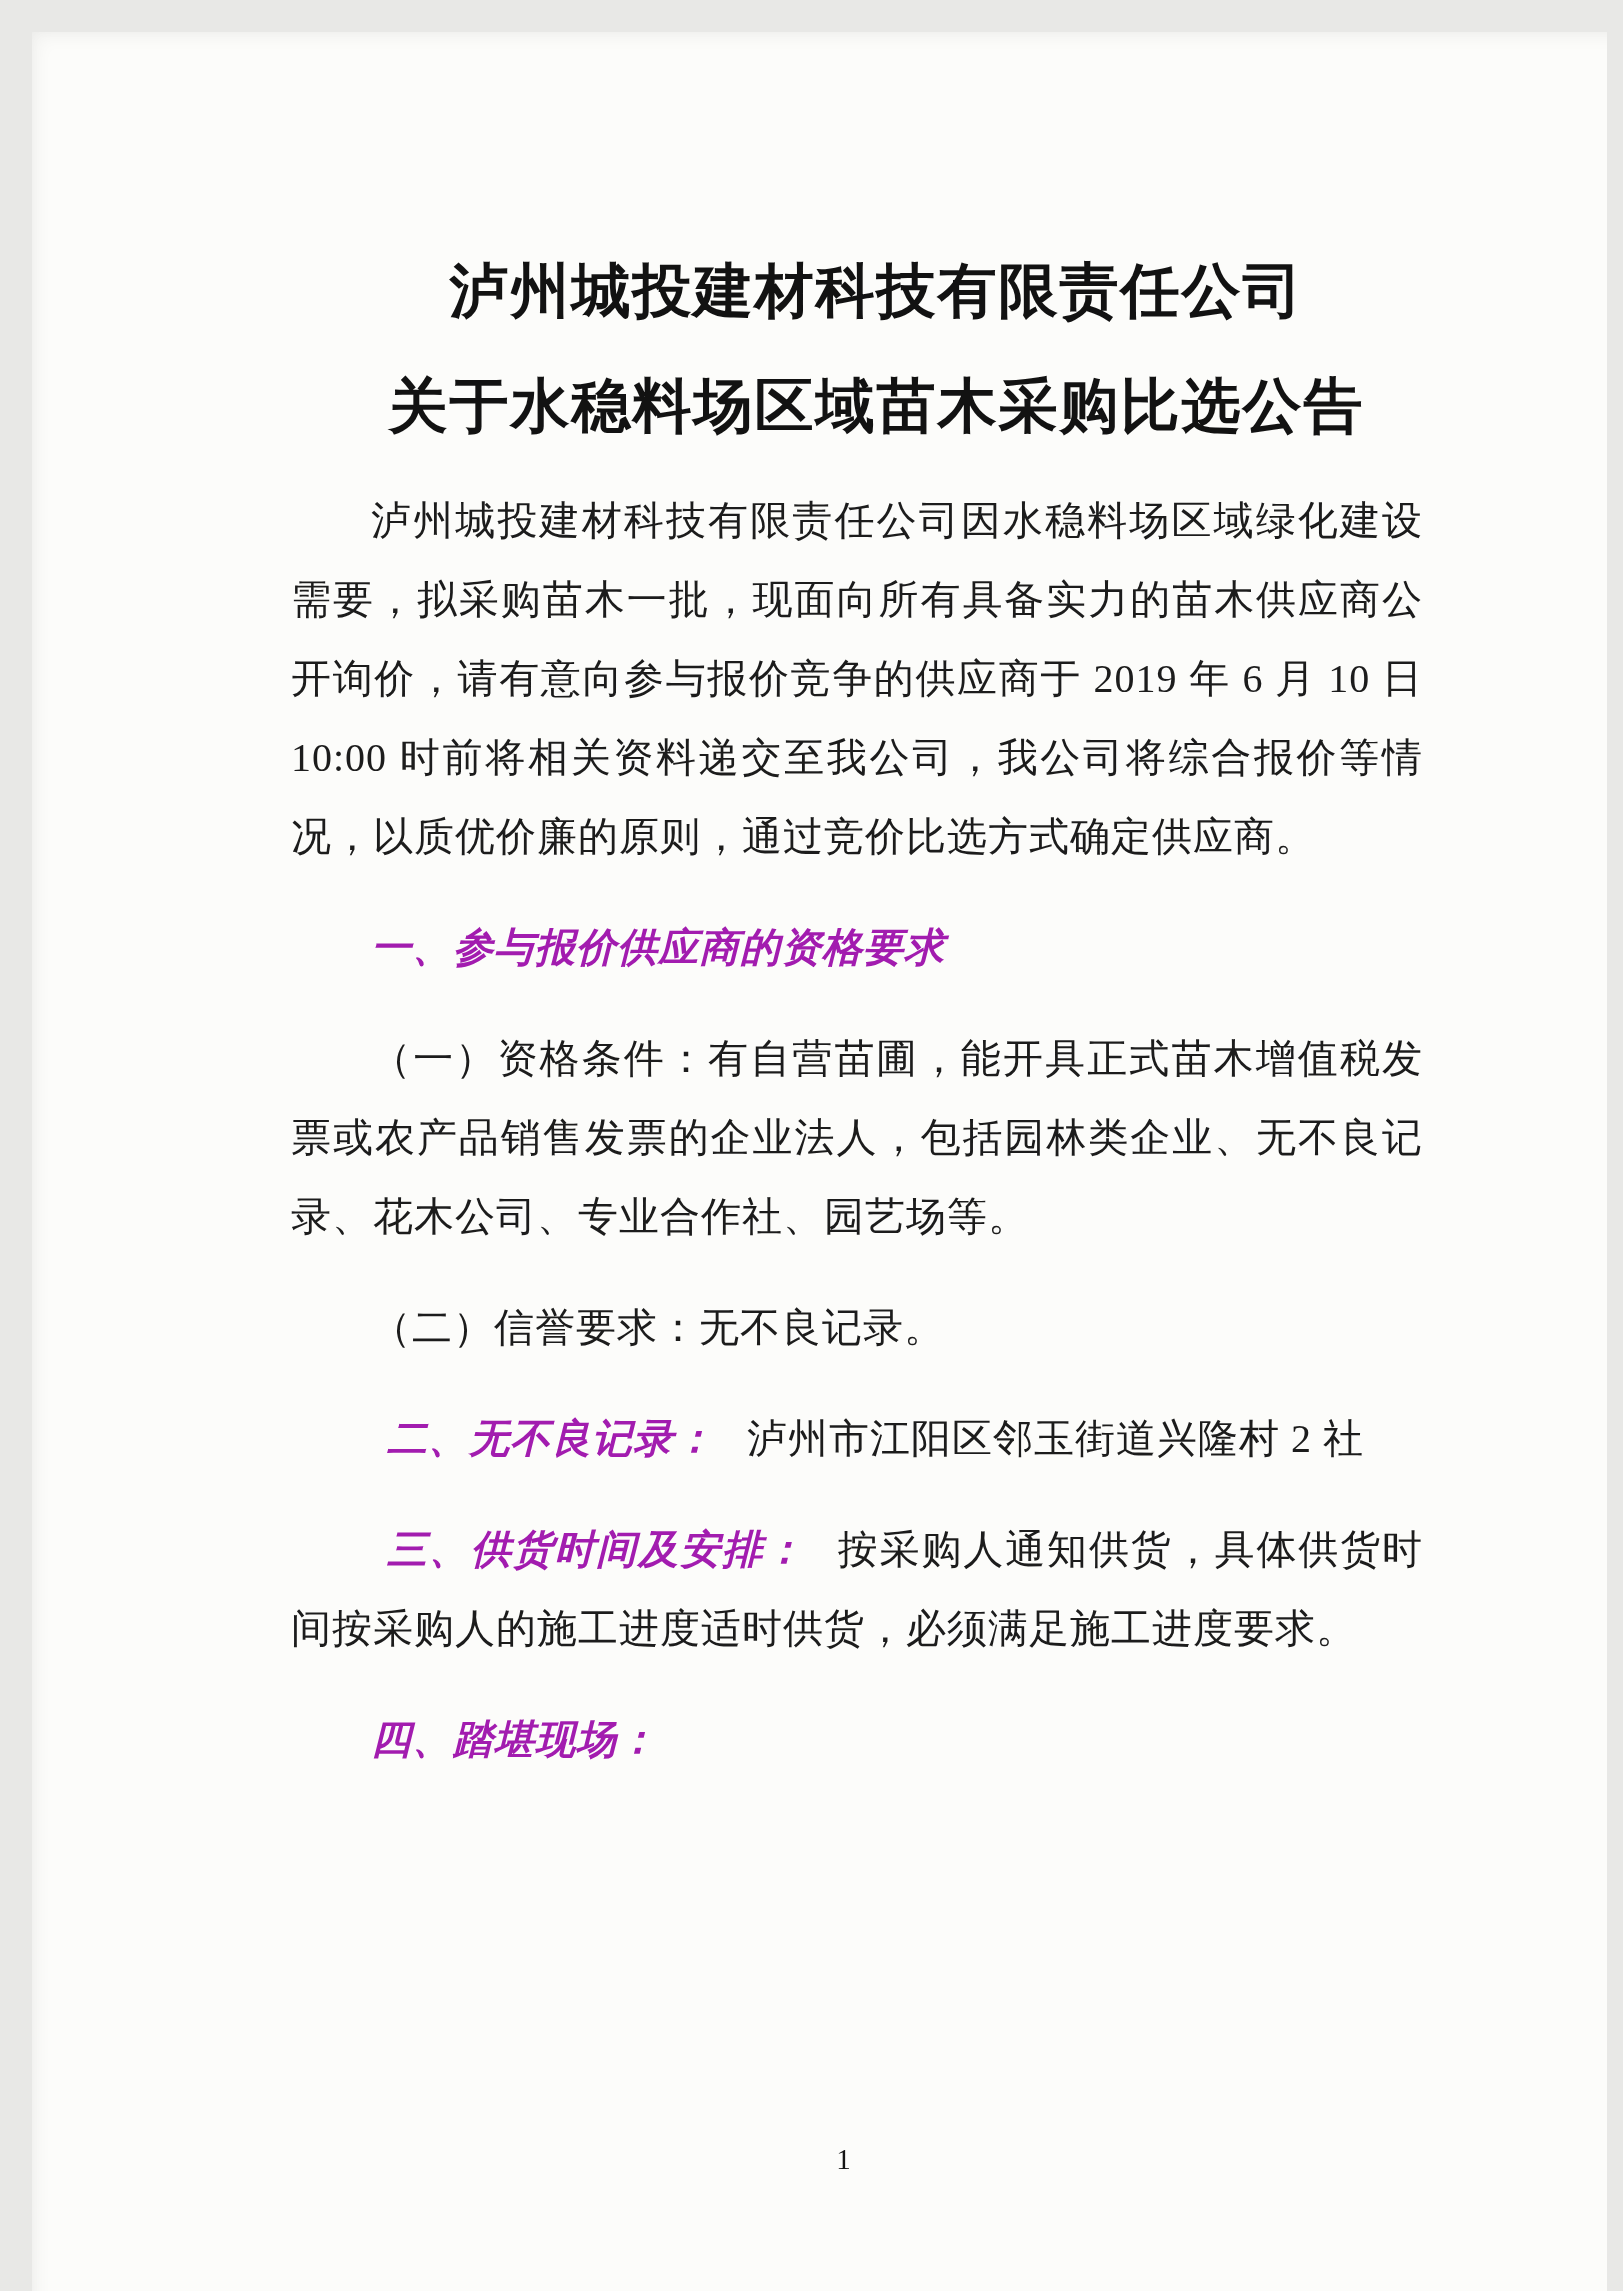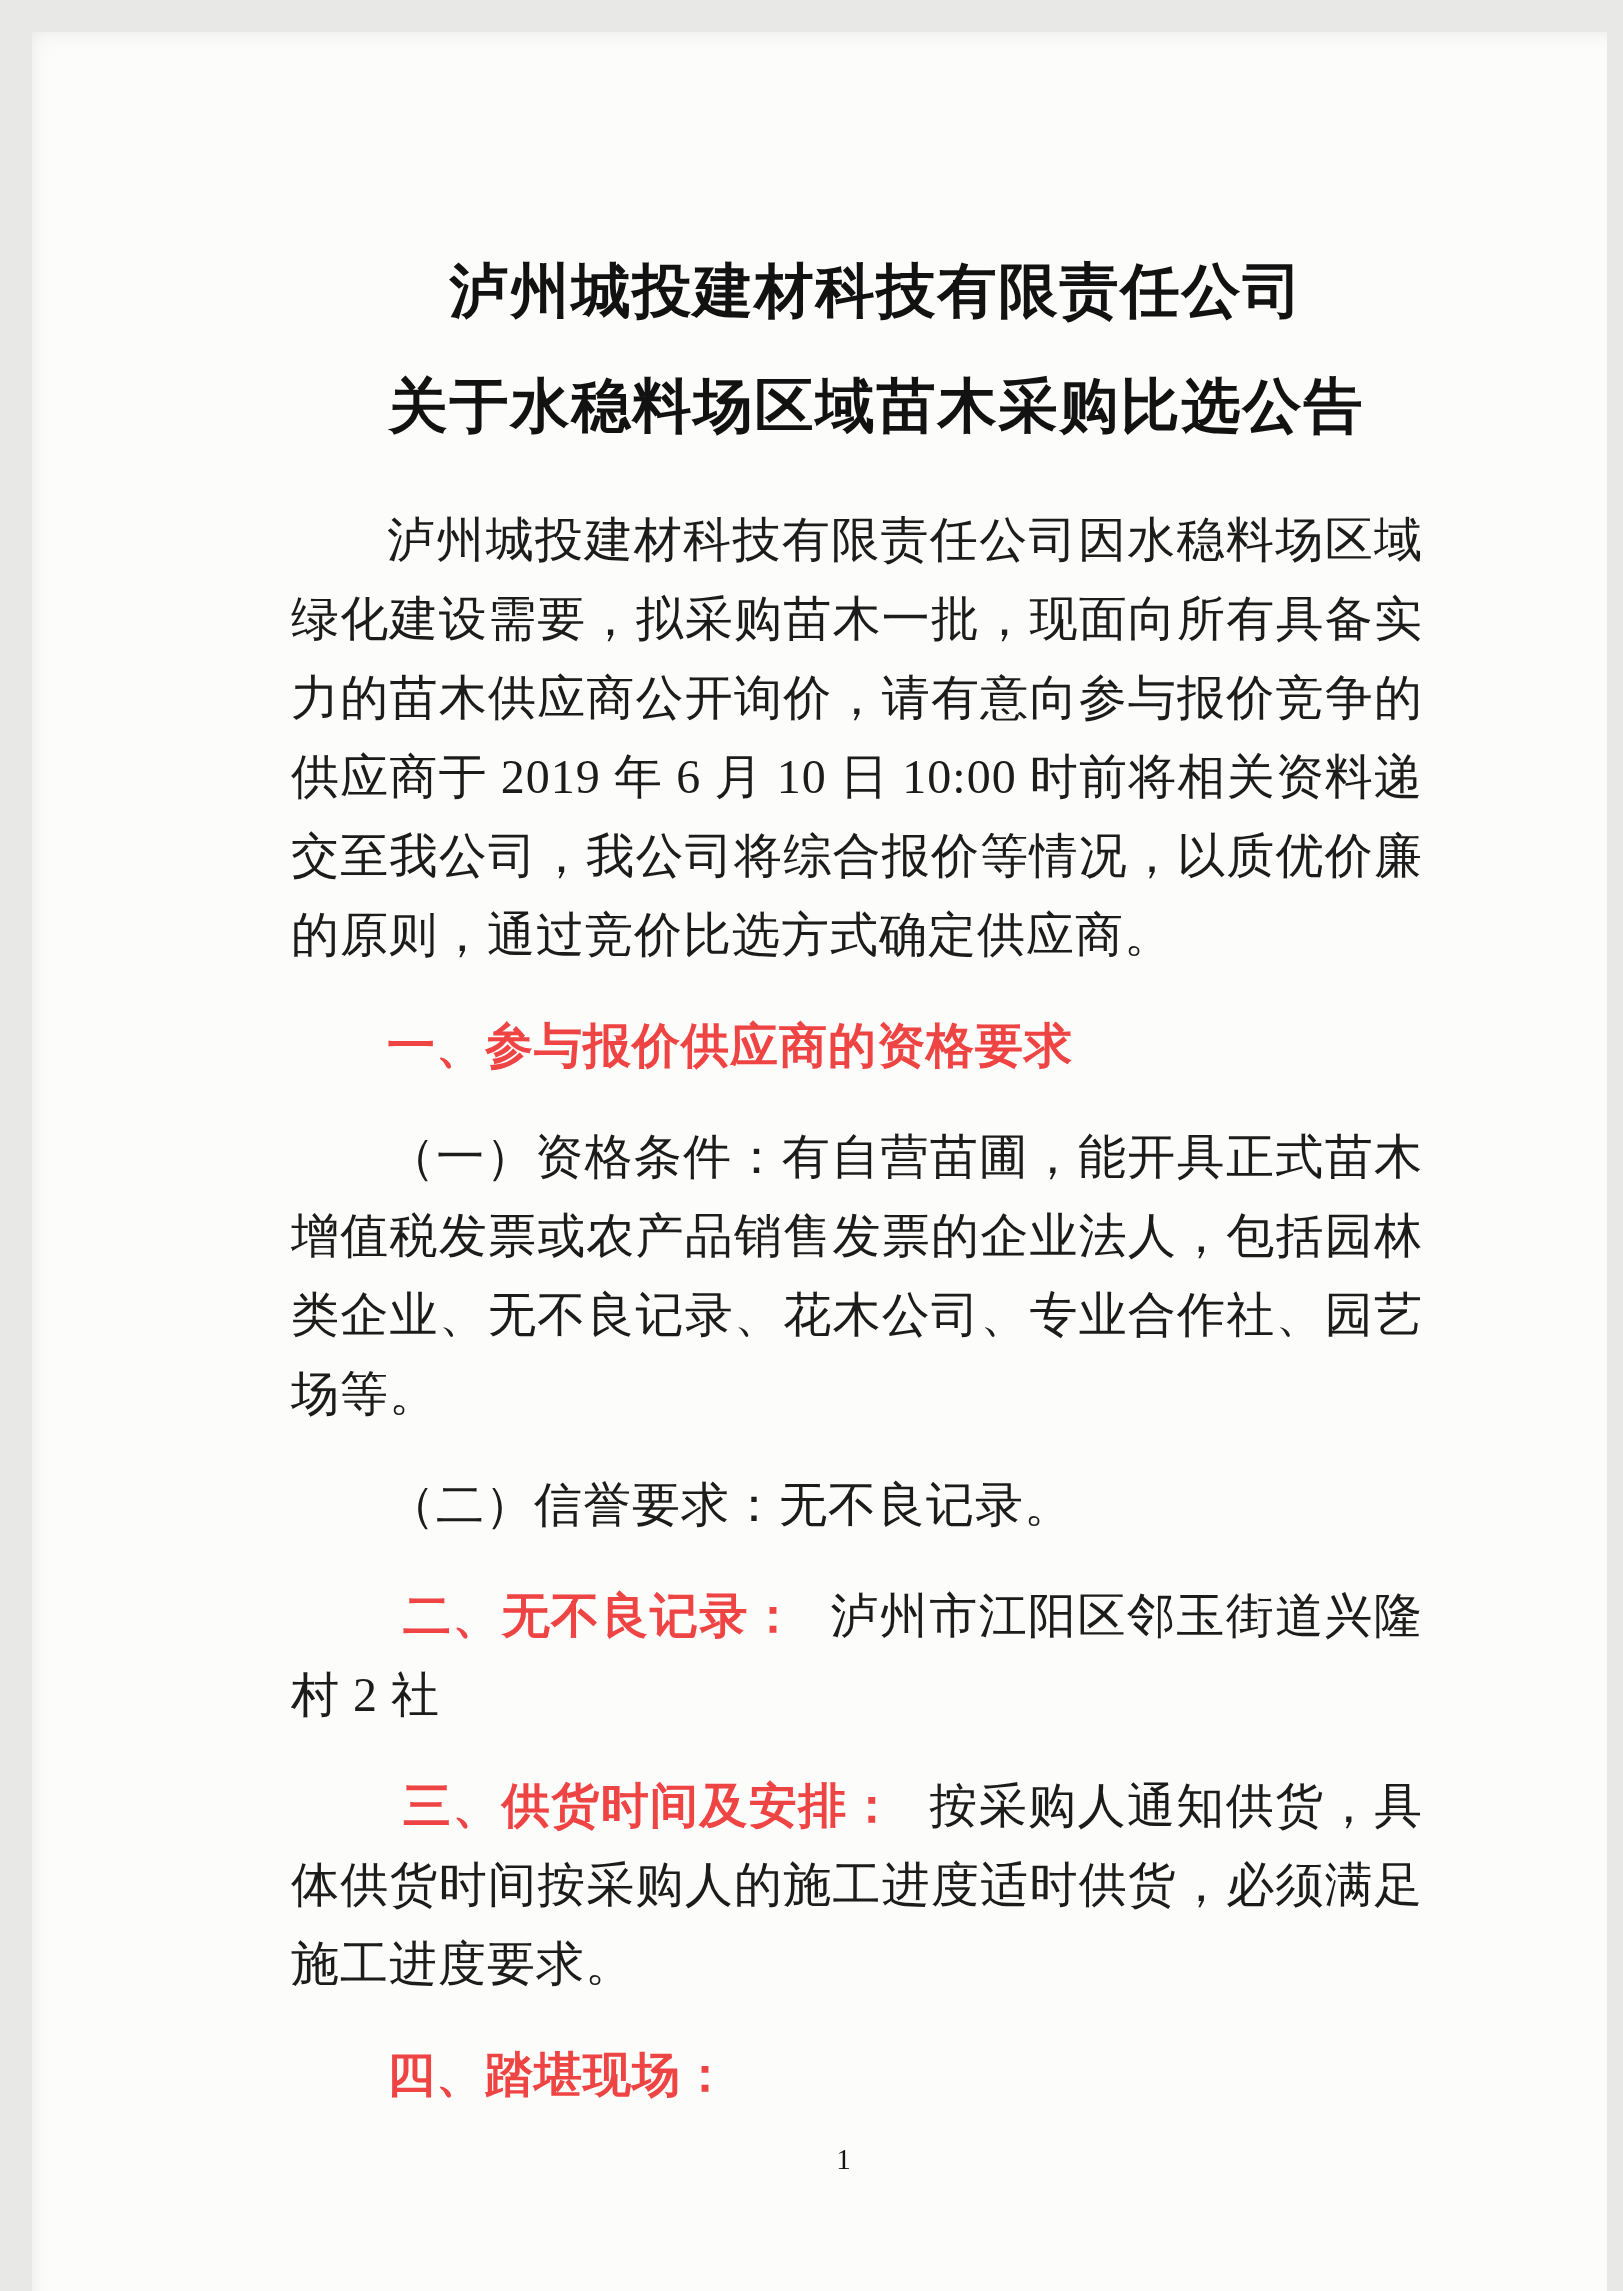--- a/index.html
+++ b/index.html
@@ -39,39 +39,40 @@
     font-family: "Liberation Serif", serif;
     font-weight: 700;
     font-size: 59px;
     line-height: 83px;
     letter-spacing: 2px;
     color: #121212;
   }
 
   .content {
     position: absolute;
-    top: 436px;
+    top: 417px;
     left: 227px;
     width: 1196px;
-    font-size: 48px;
+    font-size: 40px;
     line-height: 79px;
     letter-spacing: 1px;
     text-align: justify;
     text-justify: inter-ideograph;
     color: #1c1c1c;
   }
 
   .content p {
     text-indent: 2em;
   }
 
   .hei {
     font-family: "Liberation Sans", sans-serif;
     font-weight: 700;
-    color: #ef4444;
+    color: #a21caf;
+    font-style: italic;
   }
 
   .page-number {
     position: absolute;
     top: 2094px;
     left: 0;
     right: 0;
     text-align: center;
     font-size: 29px;
     line-height: 35px;

